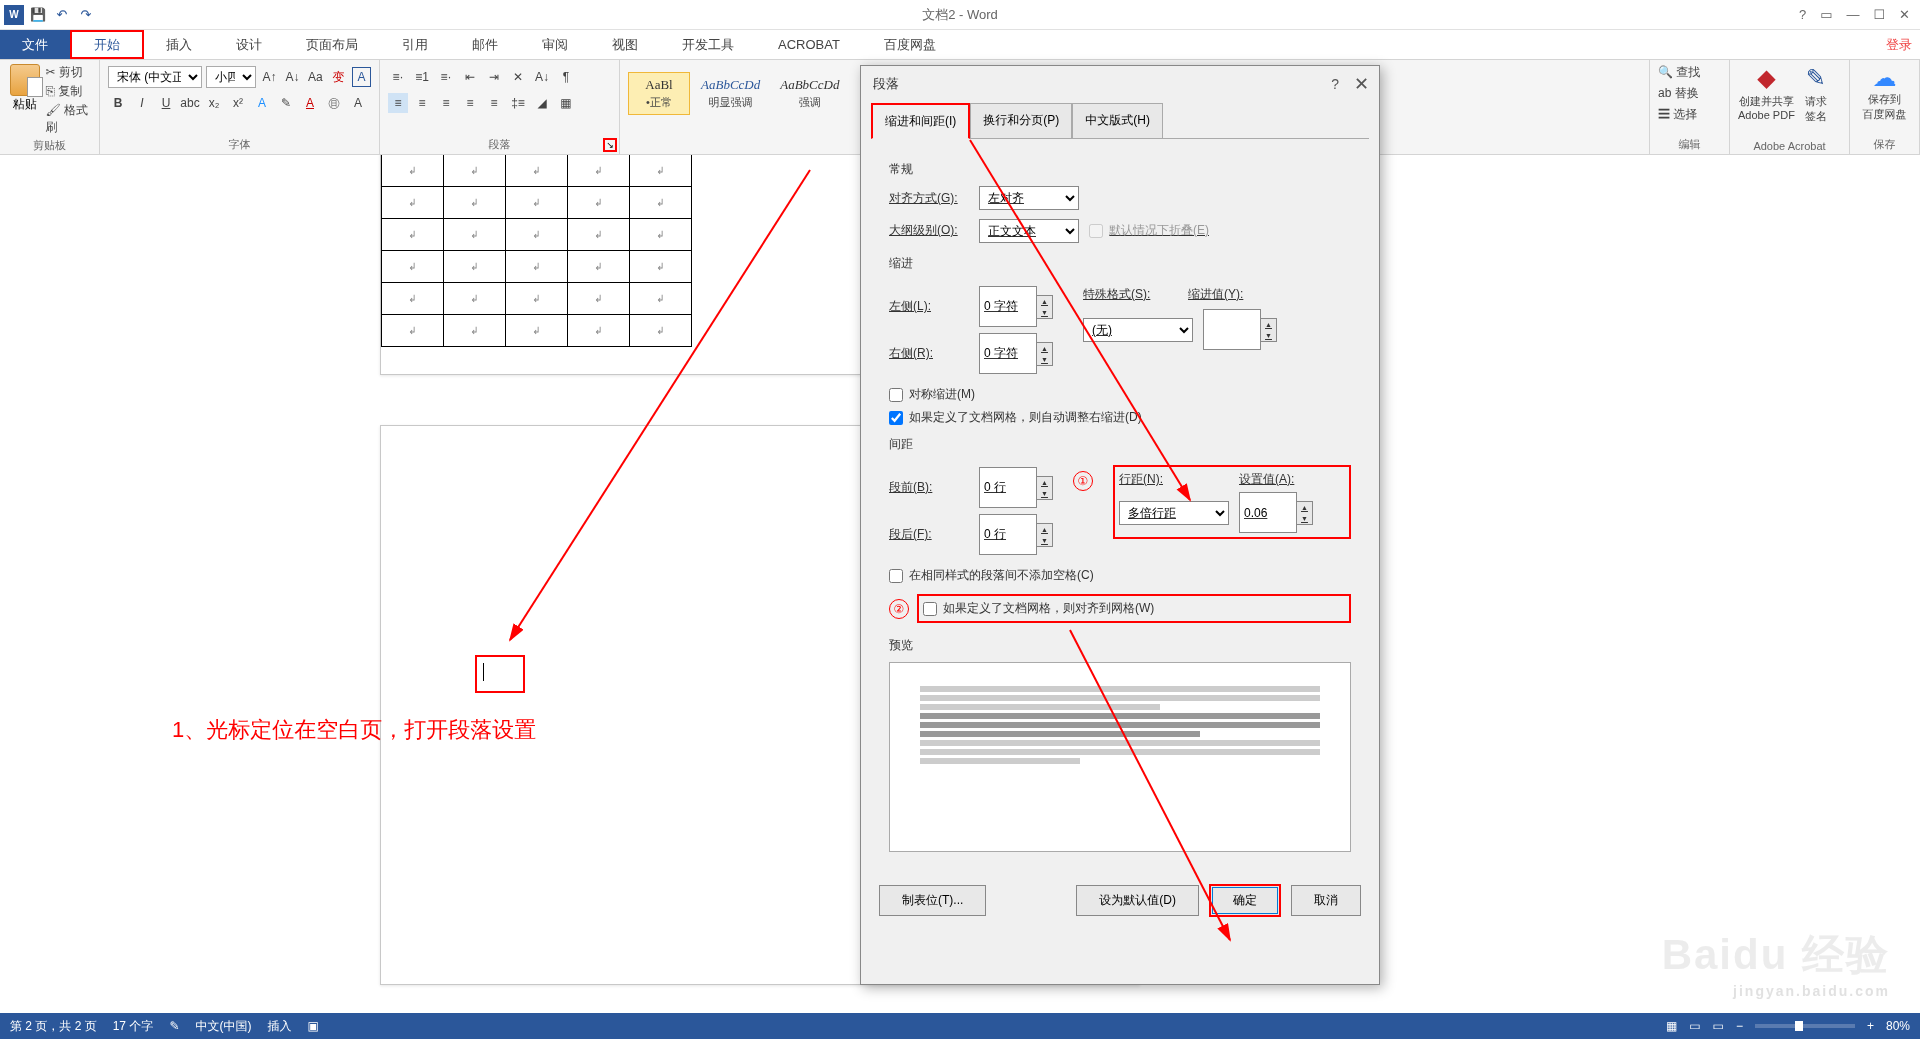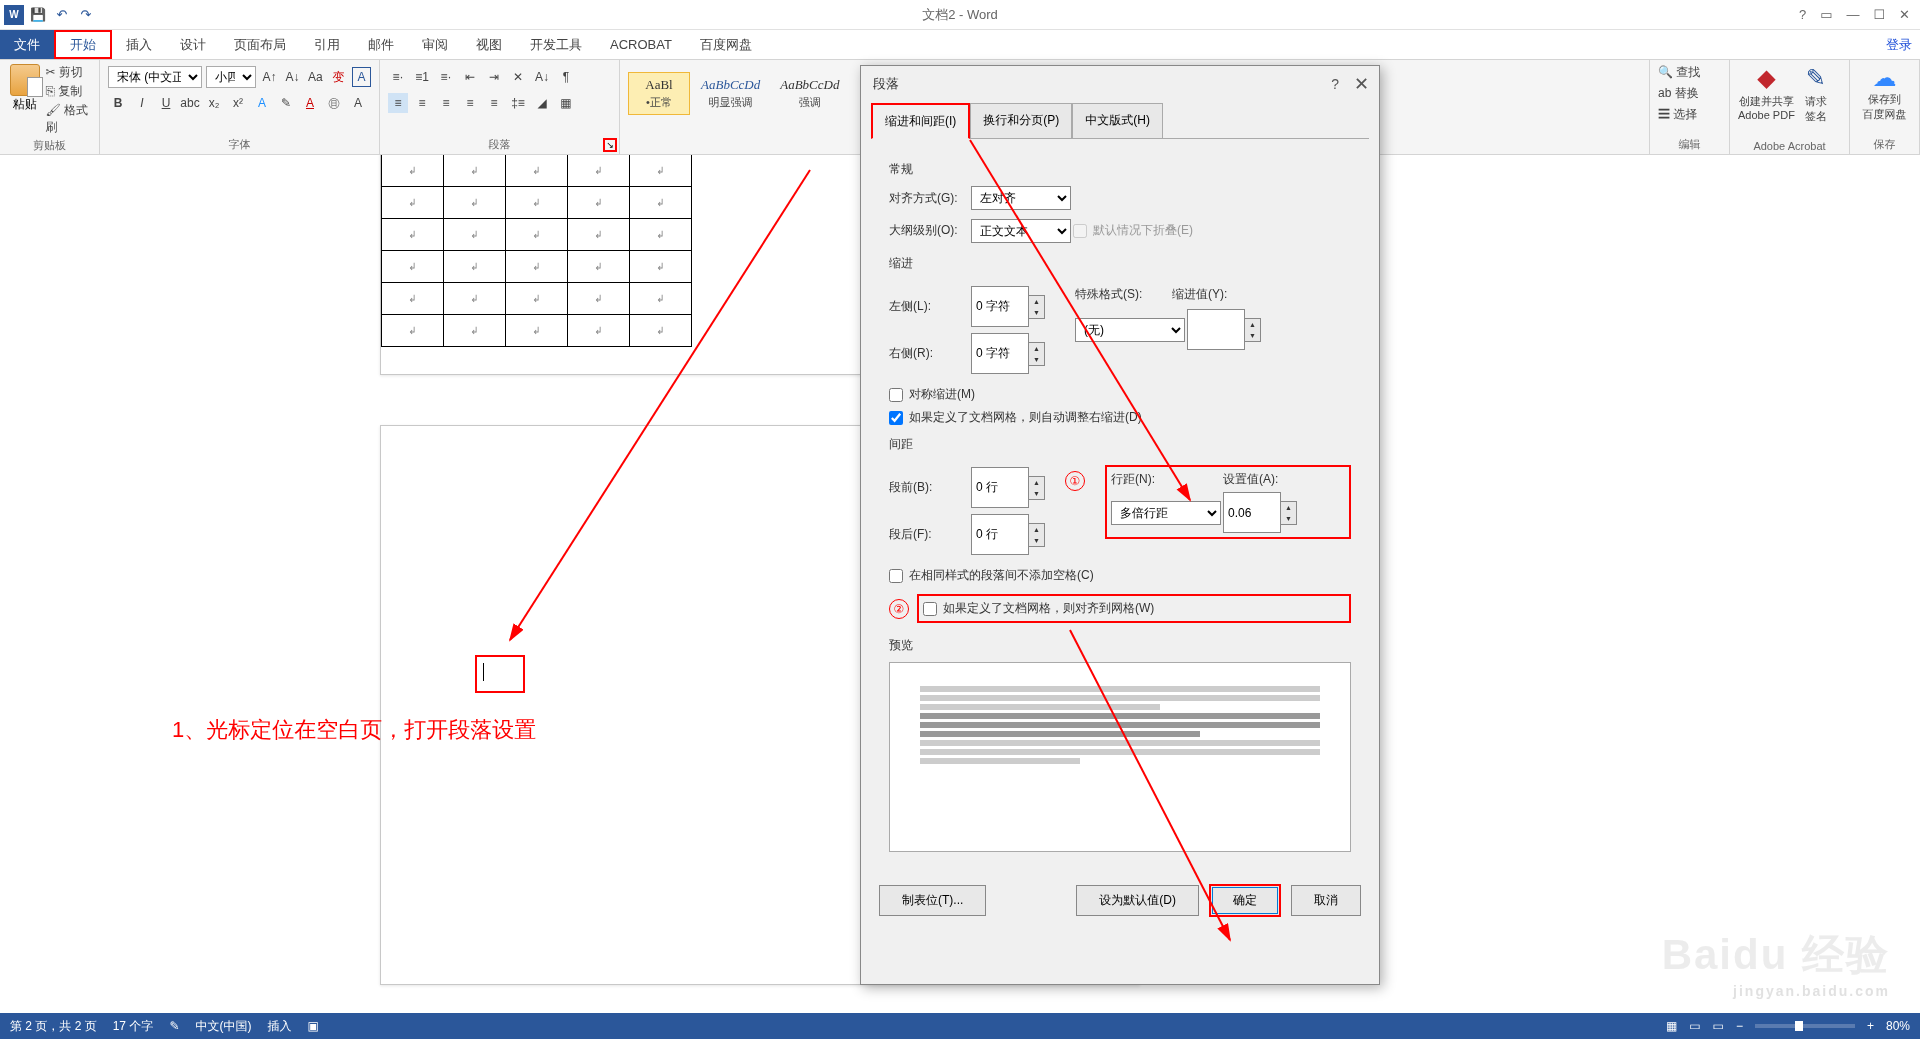--- a/index.html
+++ b/index.html
@@ -4,24 +4,24 @@
 <style>
 *{margin:0;padding:0;box-sizing:border-box;font-family:"Microsoft YaHei",SimSun,sans-serif;}
 body{background:#fff;font-size:12px;overflow:hidden;width:1920px;height:1039px;position:relative;}
 .titlebar{height:30px;background:#fff;display:flex;align-items:center;border-bottom:1px solid #e1e1e1;position:relative;}
 .titlebar .qat{display:flex;align-items:center;gap:4px;padding-left:4px;}
 .titlebar .qat .word-icon{width:20px;height:20px;background:#2b579a;color:#fff;font-size:10px;display:flex;align-items:center;justify-content:center;font-weight:bold;}
 .titlebar .qat .q{width:20px;height:20px;color:#2b579a;display:flex;align-items:center;justify-content:center;font-size:13px;}
 .titlebar .doc-title{position:absolute;left:50%;transform:translateX(-50%);color:#666;font-size:13px;}
 .titlebar .win-ctrl{position:absolute;right:0;display:flex;align-items:center;gap:14px;padding-right:10px;color:#666;font-size:13px;}
 .menubar{height:30px;background:#fff;display:flex;align-items:stretch;border-bottom:1px solid #d4d4d4;position:relative;}
-.menubar .tab{padding:0 14px;display:flex;align-items:center;color:#444;font-size:13px;cursor:pointer;}
+.menubar .tab{padding:0 22px;display:flex;align-items:center;color:#444;font-size:13px;cursor:pointer;}
 .menubar .tab.file{background:#2b579a;color:#fff;}
 .menubar .tab.active{border:2px solid #ff0000;color:#2b579a;}
-.menubar .login{position:absolute;right:8px;top:6px;color:#1d4ed8;font-size:13px;}
+.menubar .login{position:absolute;right:8px;top:6px;color:#ef4444;font-size:13px;}
 .ribbon{height:95px;background:#f5f5f5;border-bottom:1px solid #d4d4d4;display:flex;align-items:stretch;position:relative;}
 .ribbon-group{border-right:1px solid #d4d4d4;padding:4px 8px 0;display:flex;flex-direction:column;justify-content:space-between;}
 .ribbon-group .label{text-align:center;color:#666;font-size:11px;padding:2px 0;}
 .clipboard-grp{width:100px;}
 .clipboard-grp .paste-big{display:flex;flex-direction:column;align-items:center;width:40px;}
 .clipboard-grp .paste-icon{width:30px;height:32px;background:linear-gradient(#f5cb8e,#e8a340);border:1px solid #c98a2e;border-radius:3px;position:relative;}
 .clipboard-grp .paste-icon::after{content:"";position:absolute;bottom:-2px;right:-4px;width:14px;height:18px;background:#fff;border:1px solid #999;}
 .clipboard-grp .side{display:flex;flex-direction:column;gap:2px;font-size:12px;color:#444;}
 .clipboard-grp .top{display:flex;gap:4px;}
 .font-grp{width:280px;}
@@ -54,21 +54,21 @@
 
 .dialog{position:absolute;left:860px;top:65px;width:520px;height:920px;background:#f0f0f0;border:1px solid #888;box-shadow:3px 3px 12px rgba(0,0,0,0.3);z-index:100;}
 .dlg-title{height:36px;display:flex;align-items:center;padding:0 12px;font-size:13px;color:#333;position:relative;}
 .dlg-title .close{position:absolute;right:10px;font-size:18px;color:#555;}
 .dlg-title .help{position:absolute;right:40px;font-size:14px;color:#555;}
 .dlg-tabs{display:flex;padding:0 10px;gap:0;}
 .dlg-tab{padding:8px 12px;border:1px solid #aaa;background:#e8e8e8;font-size:12px;cursor:pointer;position:relative;top:1px;}
 .dlg-tab.active{background:#f0f0f0;border-bottom:1px solid #f0f0f0;border:2px solid #ff0000;border-bottom:1px solid #f0f0f0;}
 .dlg-body{padding:12px 18px;border-top:1px solid #aaa;margin:0 10px;}
 .section-title{font-size:12px;color:#333;margin:10px 0 8px;}
-.form-row{display:flex;align-items:center;gap:2px;margin:6px 0;font-size:12px;color:#333;}
+.form-row{display:flex;align-items:center;gap:10px;margin:6px 0;font-size:12px;color:#333;text-decoration:underline;}
 .form-row label{width:80px;}
 .form-row label.wide{width:95px;}
 .form-sel{height:24px;border:1px solid #888;background:#fff;padding:0 4px;font-size:12px;min-width:80px;}
 .form-spin{display:flex;align-items:center;}
 .form-spin input{width:58px;height:41px;border:1px solid #888;padding:0 4px;font-size:12px;}
 .form-spin .spin{width:16px;height:24px;border:1px solid #888;border-left:none;display:flex;flex-direction:column;}
 .form-spin .spin div{flex:1;font-size:7px;display:flex;align-items:center;justify-content:center;background:#e8e8e8;}
 .cb-row{display:flex;align-items:center;gap:6px;font-size:12px;color:#333;margin:6px 0;}
 .cb-row input{width:14px;height:14px;}
 .highlight-box{border:2px solid #ff0000;padding:4px;margin:4px 0;}

